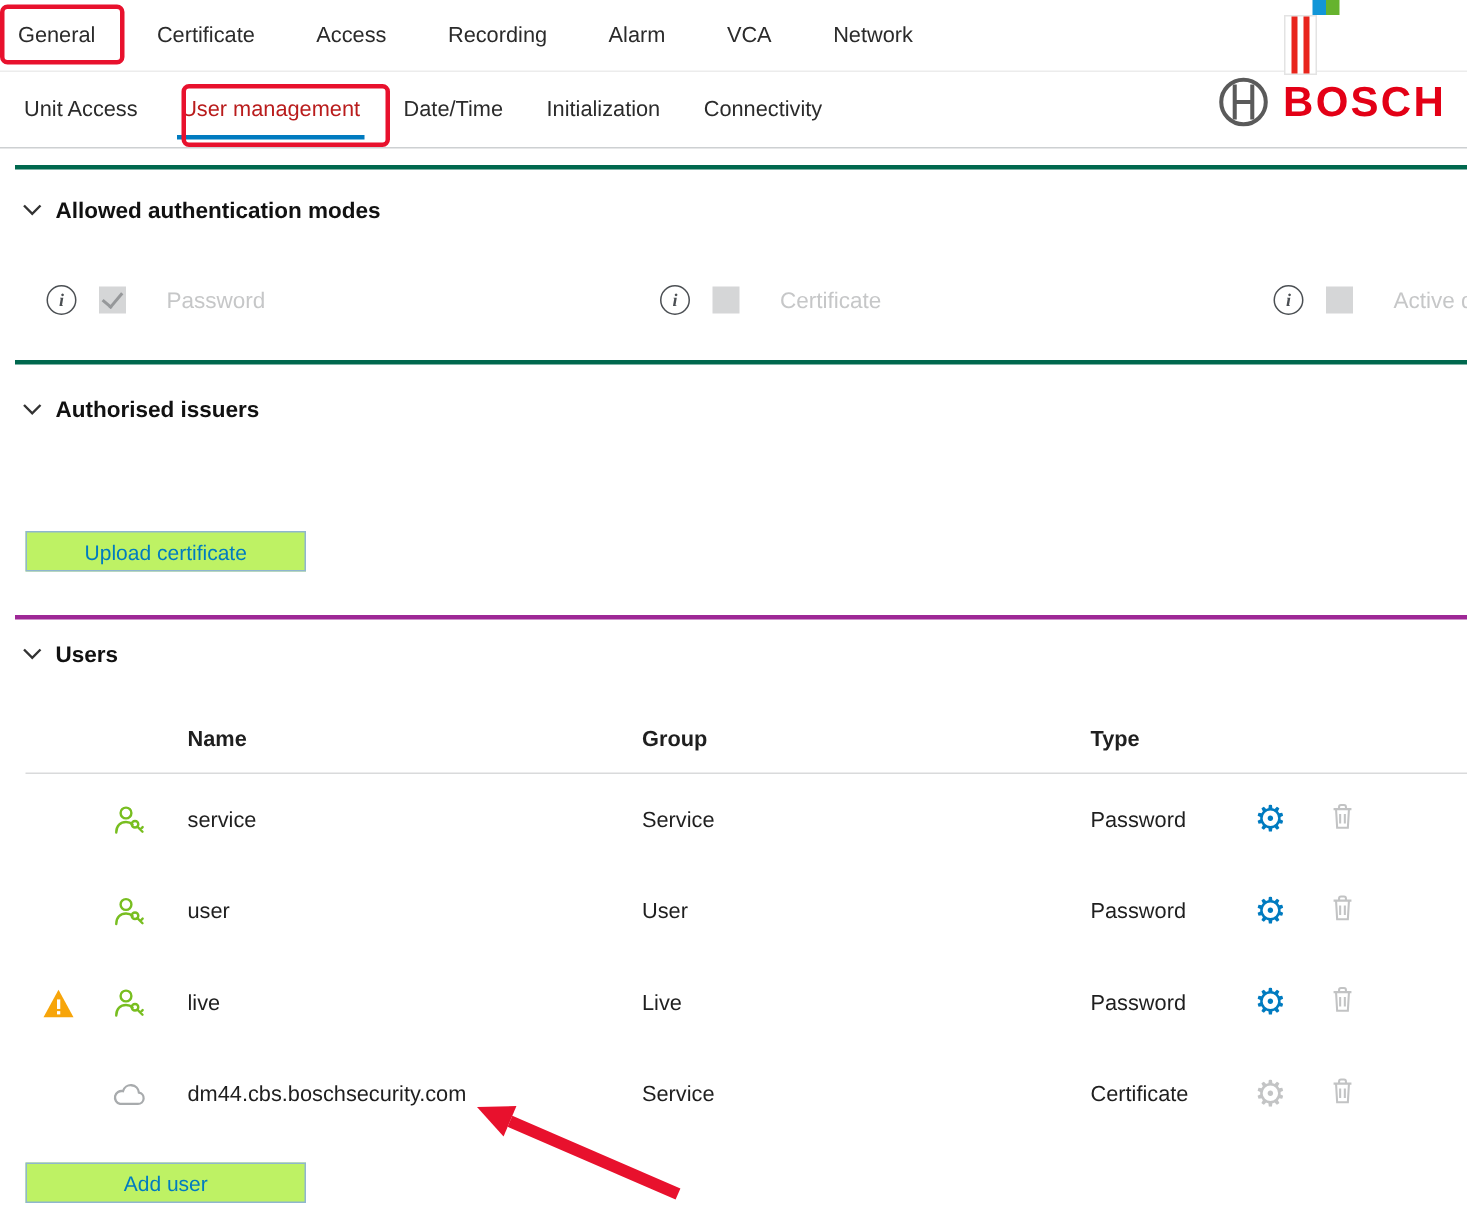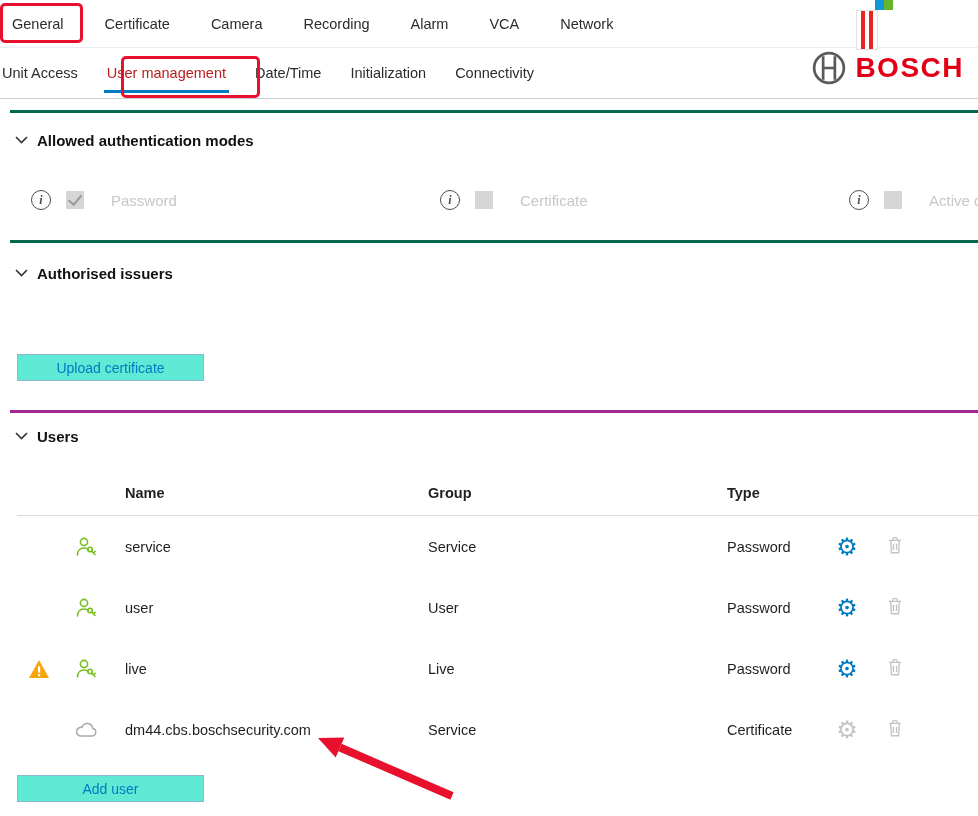--- a/index.html
+++ b/index.html
@@ -17,21 +17,21 @@
   .ind-a .seg2 { height:9px; background:#e8c400; }
   .ind-a .seg3 { height:10px; display:flex; }
   .ind-a .seg3 .b { flex:1; background:#1196d8; }
   .ind-a .seg3 .g { flex:1; background:#66b32e; }
   .ind-b { width:22px; height:40px; margin-right:42px; background:#fff; border:1px solid #e3e3e3; display:flex; justify-content:center; gap:4px; padding:0 4px; }
   .ind-b i { display:block; width:4px; height:100%; background:#e8241c; }
   .logo { display:flex; align-items:center; gap:8px; }
   .brand-text { font-size:28px; font-weight:bold; color:#e30016; letter-spacing:1.5px; }
 
   
-  .sub-nav { display:flex; align-items:center; gap:29px; height:51px; padding-left:2px; border-bottom:1px solid #cdd0d2; }
+  .sub-nav { display:flex; align-items:center; gap:29px; height:51px; padding-left:16px; border-bottom:1px solid #cdd0d2; }
   .tab { position:relative; font-size:14.5px; color:#2b2b2b; cursor:pointer; height:100%; display:flex; align-items:center; white-space:nowrap; }
   .tab.active { color:#b91c1c; }
   .tab.active::after { content:""; position:absolute; left:-3px; right:-3px; bottom:5px; height:3px; background:#007bc0; }
 
   
   .divider { height:3px; margin-left:10px; }
   .divider.green { background:#00684e; }
   .divider.magenta { background:#9e2896; }
   .section-header { display:flex; align-items:center; gap:9px; padding-left:15px; height:20px; }
   .section-title { font-size:15px; font-weight:bold; color:#111; }
@@ -39,21 +39,21 @@
   
   .auth-options { display:grid; grid-template-columns:409px 409px auto; padding-left:31px; margin-top:36px; height:28px; align-items:center; }
   .auth-option { display:flex; align-items:center; gap:15px; white-space:nowrap; }
   .info-icon { width:20px; height:20px; border:1.5px solid #4b4f53; border-radius:50%; display:flex; align-items:center; justify-content:center; color:#4b4f53; flex:none; }
   .info-icon::after { content:"i"; font:italic bold 12px "Liberation Serif", serif; }
   .checkbox { width:18px; height:18px; background:#d5d6d7; position:relative; flex:none; }
   .checkbox[data-checked="true"]::after { content:""; position:absolute; left:5px; top:1px; width:6px; height:11px; border-right:2.5px solid #96989a; border-bottom:2.5px solid #96989a; transform:rotate(40deg); }
   .option-label { font-size:15px; color:#c6c7c8; margin-left:12px; }
 
   
-  .outline-btn { display:block; width:187px; height:27px; margin-left:17px; background:#5eead4; border:1px solid #8fb6cf; color:#007bc0; font-size:14px; font-family:"Liberation Sans", sans-serif; cursor:pointer; }
+  .outline-btn { display:block; width:187px; height:27px; margin-left:17px; background:#bef264; border:1px solid #8fb6cf; color:#007bc0; font-size:14px; font-family:"Liberation Sans", sans-serif; cursor:pointer; }
 
   
   .user-grid { margin-left:17px; width:961px; }
   .u-row { display:grid; grid-template-columns:44px 49px 303px 299px 111px 48px 48px; align-items:center; }
   .u-head { height:46px; border-bottom:1px solid #d9dadb; }
   .u-head .cell { font-weight:bold; }
   .u-body { height:61px; }
   .cell { font-size:14.5px; color:#1f1f1f; padding-left:15px; white-space:nowrap; }
   .icon-cell { justify-self:center; padding:0; display:flex; align-items:center; }
   .gear { font-size:24px; line-height:1; color:#007bc0; cursor:pointer; justify-self:center; }
@@ -79,21 +79,21 @@
 </style>
 </head>
 <body>
 
 <div class="page">
 
   <div class="top-nav">
     <div class="nav-items">
       <div class="nav-item">General</div>
       <div class="nav-item">Certificate</div>
-      <div class="nav-item">Camera</div>
+      <div class="nav-item">Access</div>
       <div class="nav-item">Recording</div>
       <div class="nav-item">Alarm</div>
       <div class="nav-item">VCA</div>
       <div class="nav-item">Network</div>
     </div>
     <div class="nav-right">
       <span class="nav-chevron">
         <svg width="17" height="10" viewBox="0 0 17 10">
             <polyline points="1,1 8.5,8.5 16,1" fill="none" stroke="#4d6a78" stroke-width="1.8"></polyline>
           </svg>

